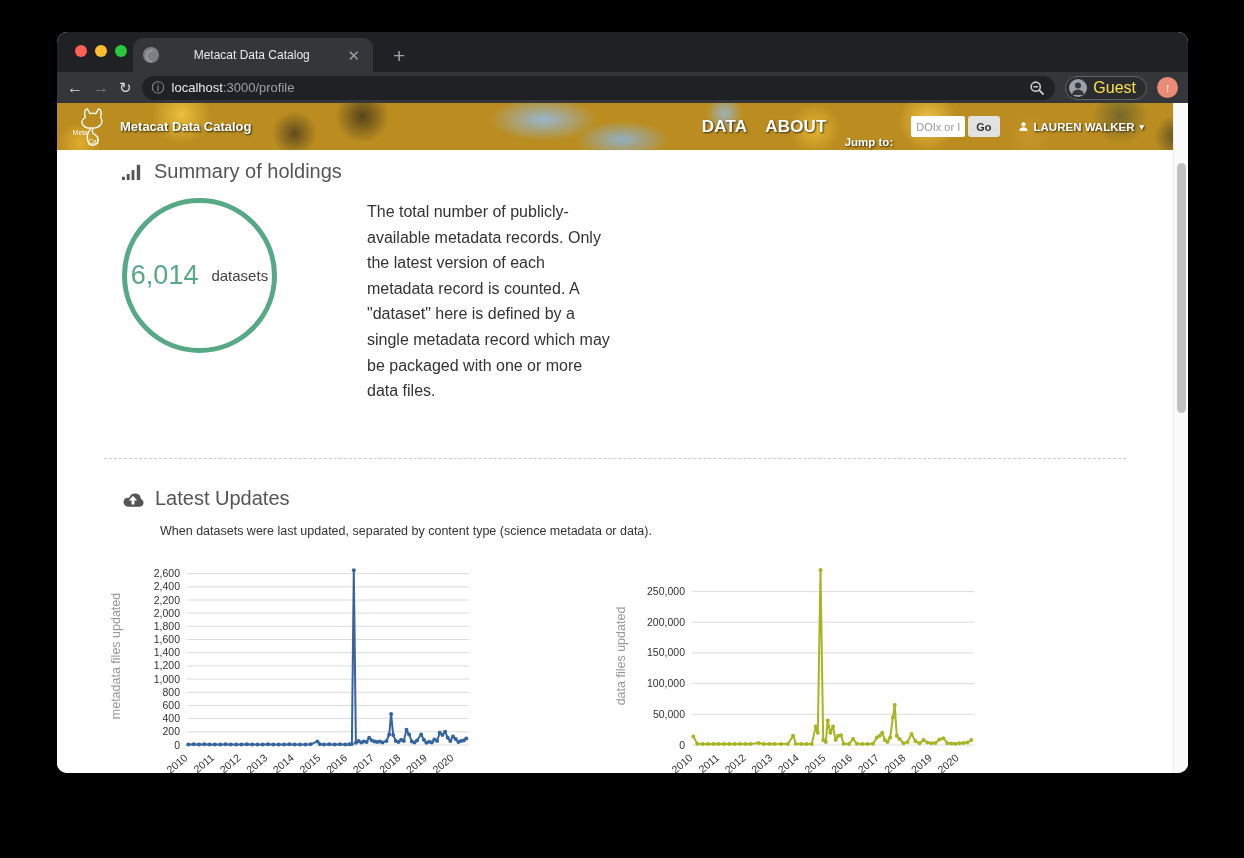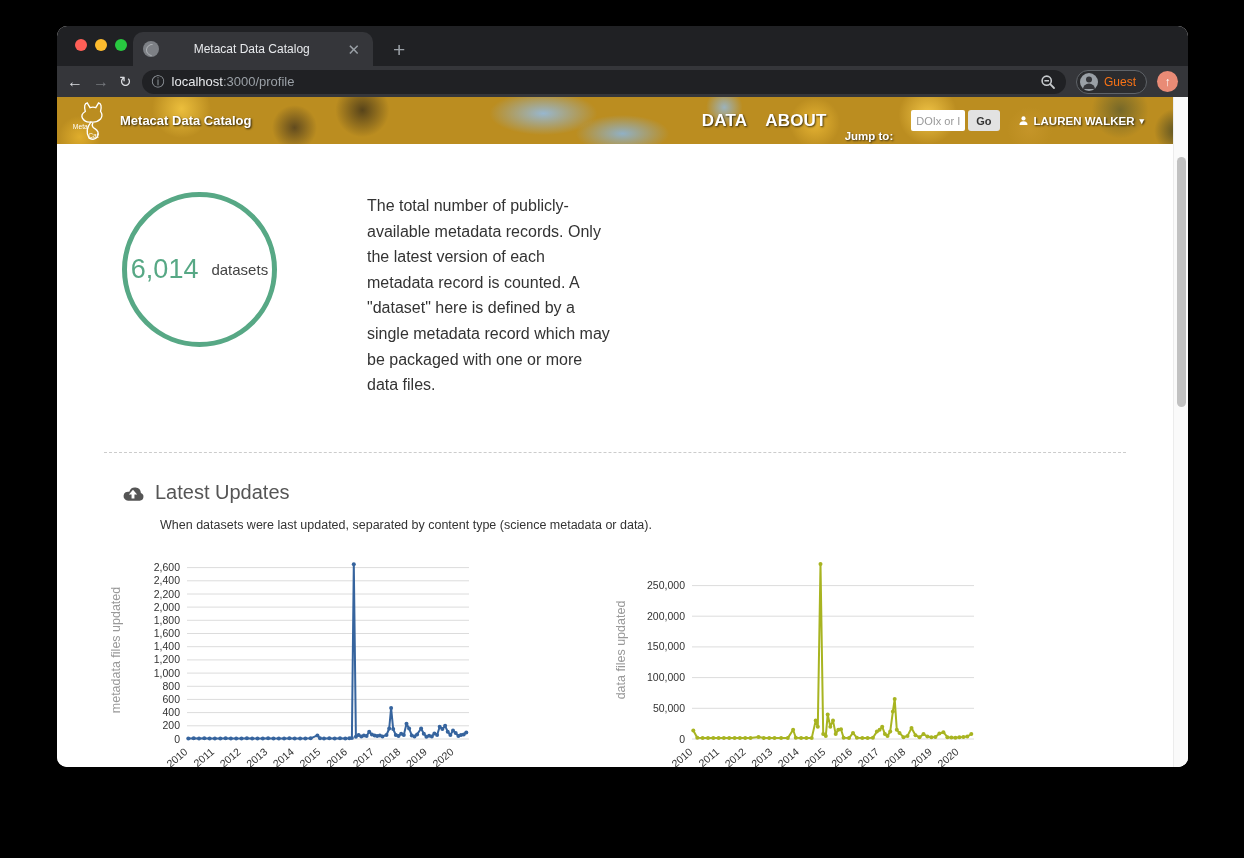--- a/index.html
+++ b/index.html
@@ -1,18 +1,18 @@
 <!DOCTYPE html>
 <html><head>
 <meta charset="utf-8">
 <style>
   * { margin:0; padding:0; box-sizing:border-box; }
   html,body { width:1244px; height:858px; background:#000; font-family:"Liberation Sans",sans-serif; overflow:hidden; }
 
-  .window { position:absolute; left:57px; top:26px; width:1131px; height:741px;
+  .window { position:absolute; left:57px; top:32px; width:1131px; height:741px;
     border-radius:10px; overflow:hidden; background:#fff; display:flex; flex-direction:column;
     box-shadow:0 18px 50px rgba(0,0,0,.65); }
 
   
   .tabstrip { height:40px; background:#202124; position:relative; flex:0 0 auto; }
   .traffic { position:absolute; top:13px; left:18px; display:flex; gap:8px; }
   .light { width:12px; height:12px; border-radius:50%; }
   .light.red{ background:#ff5f57; } .light.yellow{ background:#febc2e; } .light.green{ background:#28c840; }
   .tab { position:absolute; left:76px; bottom:0; width:240px; height:34px; background:#35363a;
     border-radius:10px 10px 0 0; display:flex; align-items:center; padding:0 10px; }
@@ -28,21 +28,21 @@
   .navbtn { font-size:16px; line-height:1; color:#dadce0; }
   .navbtn.disabled { color:#76797e; }
   .reload { font-size:15px; color:#dadce0; }
   .addressbar { flex:1; height:24px; background:#202124; border-radius:12px; display:flex; align-items:center; padding:0 10px; gap:7px; }
   .info-glyph { color:#9aa0a6; font-size:13px; }
   .url { font-size:13px; white-space:nowrap; }
   .url .host { color:#e8eaed; } .url .path { color:#9aa0a6; }
   .addr-spacer { flex:1; }
   .guest-pill { height:24px; border:1px solid #5f6368; border-radius:13px; display:flex; align-items:center; gap:6px; padding:0 10px 0 3px; background:#2b2c2f; }
   .avatar { width:18px; height:18px; border-radius:50%; background:#9aa0a6; overflow:hidden; display:flex; align-items:center; justify-content:center; }
-  .guest-label { color:#f97316; font-size:12px; }
+  .guest-label { color:#fde047; font-size:16px; }
   .update-btn { width:21px; height:21px; border-radius:50%; background:#e98b76; color:#fff;
     display:flex; align-items:center; justify-content:center; font-size:12px; font-weight:bold; }
 
   
   .page { flex:1; position:relative; background:#fff; overflow:hidden; }
 
   .banner { position:absolute; top:0; left:0; right:0; height:47px; display:flex; align-items:center; padding:0 14px;
     background-color:#bb8d20;
     background-image:
       radial-gradient(circle 30px at 2% 85%, rgba(225,175,45,.95), rgba(225,175,45,0) 70%),
@@ -156,20 +156,29 @@
           <svg width="11" height="11" viewBox="0 0 18 18">
               <circle cx="9" cy="5.6" r="3.4" fill="#fff"></circle>
               <path d="M2.4 16.4 a6.6 6 0 0 1 13.2 0 Z" fill="#fff"></path>
             </svg>
           <span>LAUREN WALKER</span>
           <span class="caret">▾</span>
         </span>
       </div>
     </div>
 
+    <div class="section-title" style="left:65px; top:57px;">
+      <svg width="21" height="18" viewBox="0 0 22 18">
+        <rect x="0" y="14" width="3" height="3.5" fill="#555"></rect>
+        <rect x="5" y="11" width="3" height="6.5" fill="#555"></rect>
+        <rect x="10" y="7" width="3" height="10.5" fill="#555"></rect>
+        <rect x="15.5" y="1.5" width="3.5" height="16" fill="#555"></rect>
+      </svg>
+      <span>Summary of holdings</span>
+    </div>
 
     <div class="metric-circle" style="left: 65px; top: 95px; border-color: rgb(87, 168, 133);">
       <span class="metric-value" style="color: rgb(87, 168, 133);">6,014</span>
       <span class="metric-label">datasets</span>
     </div>
     <div class="metric-desc" style="left:310px; top:96px;">The total number of publicly-available metadata records. Only the latest version of each metadata record is counted. A "dataset" here is defined by a single metadata record which may be packaged with one or more data files.</div>
 
 
     <div class="divider"></div>
 

